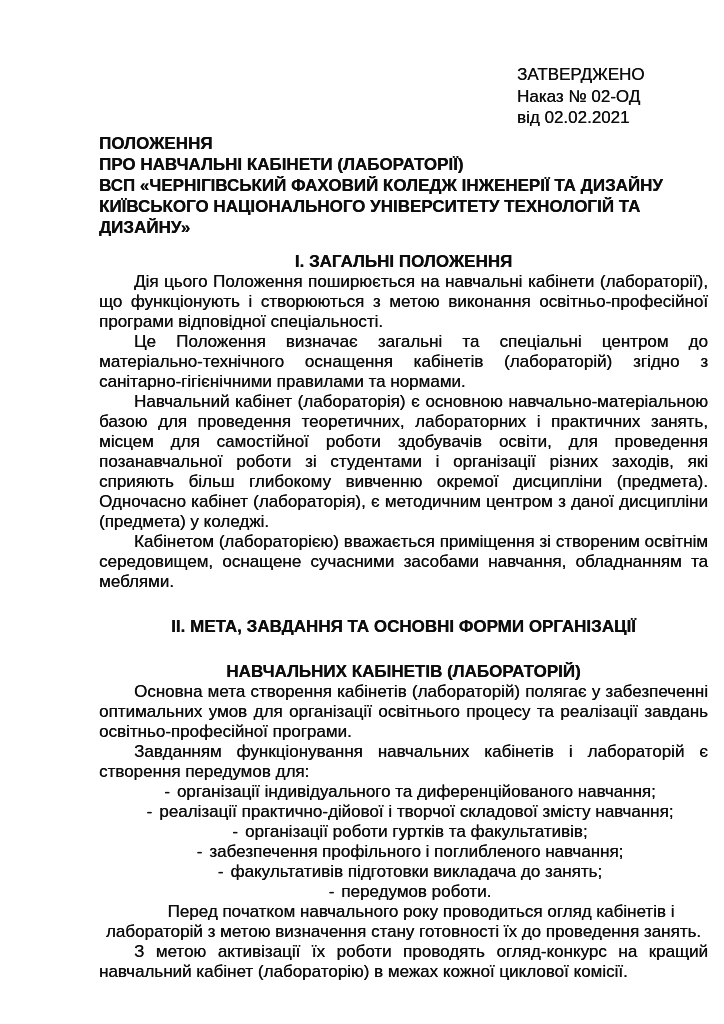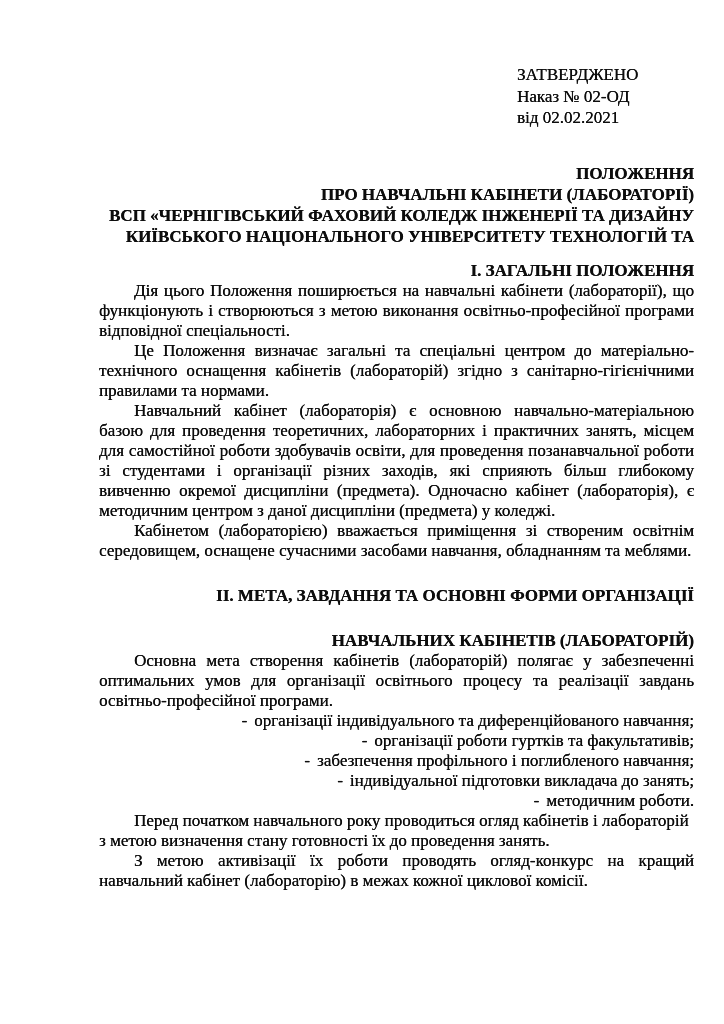--- a/index.html
+++ b/index.html
@@ -8,97 +8,100 @@
     background: #ffffff;
   }
   .page {
     position: relative;
     width: 724px;
     height: 1024px;
     margin: 0 auto;
     background: #ffffff;
     color: #0d0d0d;
     box-sizing: border-box;
-    padding: 64px 30px 0 99px;
+    padding: 64px 16px 0 99px;
     overflow: hidden;
-    font-family: Liberation Serif, serif;
+    font-family: Liberation Sans, sans-serif;
     font-size: 17px;
     line-height: 20px;
     text-shadow: 0.2px 0 0 currentColor;
   }
   .approval {
     margin-left: 418px;
     line-height: 21.5px;
     white-space: nowrap;
   }
   .doc-title {
-    margin-top: 34px;
+    margin-top: 4px;
     font-weight: bold;
-    text-align: right;
+    text-align: left;
     line-height: 21px;
   }
   .doc-title > div { white-space: nowrap; }
   .sec-heading {
     font-weight: bold;
-    text-align: right;
+    text-align: center;
     line-height: 21px;
   }
   .sec-heading > div { white-space: nowrap; margin-top: 24px; }
   .sec-heading.first { margin-top: 13px; }
   .sec-heading.second { margin-top: 14px; }
   p.para {
     margin: 0;
     text-align: justify;
     text-indent: 35px;
   }
-  p.para.no-just { text-align: left; }
+  p.para.no-just { text-align: center; }
   ul.tasks {
     list-style: none;
     margin: 0;
     padding: 0 0 0 13px;
   }
-  ul.tasks li { text-align: right; }
+  ul.tasks li { text-align: center; }
   .dash { display: inline-block; margin-right: 7px; }
 </style>
 </head>
 <body>
 
 <div class="page">
 
   <div class="approval">
     <div>ЗАТВЕРДЖЕНО</div>
     <div>Наказ № 02-ОД</div>
     <div>від 02.02.2021</div>
   </div>
 
   <div class="doc-title">
     <div>ПОЛОЖЕННЯ</div>
     <div>ПРО НАВЧАЛЬНІ КАБІНЕТИ (ЛАБОРАТОРІЇ)</div>
     <div>ВСП «ЧЕРНІГІВСЬКИЙ ФАХОВИЙ КОЛЕДЖ ІНЖЕНЕРІЇ ТА ДИЗАЙНУ</div>
     <div>КИЇВСЬКОГО НАЦІОНАЛЬНОГО УНІВЕРСИТЕТУ ТЕХНОЛОГІЙ ТА</div>
+    <div>ДИЗАЙНУ»</div>
   </div>
 
   <div class="sec-heading first">І. ЗАГАЛЬНІ ПОЛОЖЕННЯ</div>
 
   <p class="para">Дія цього Положення поширюється на навчальні кабінети (лабораторії), що функціонують і створюються з метою виконання освітньо-професійної програми відповідної спеціальності.</p>
   <p class="para">Це Положення визначає загальні та спеціальні центром до матеріально-технічного оснащення кабінетів (лабораторій) згідно з санітарно-гігієнічними правилами та нормами.</p>
   <p class="para">Навчальний кабінет (лабораторія) є основною навчально-матеріальною базою для проведення теоретичних, лабораторних і практичних занять, місцем для самостійної роботи здобувачів освіти, для проведення позанавчальної роботи зі студентами і організації різних заходів, які сприяють більш глибокому вивченню окремої дисципліни (предмета). Одночасно кабінет (лабораторія), є методичним центром з даної дисципліни (предмета) у коледжі.</p>
   <p class="para">Кабінетом (лабораторією) вважається приміщення зі створеним освітнім середовищем, оснащене сучасними засобами навчання, обладнанням та меблями.</p>
 
   <div class="sec-heading second">
     <div>ІІ. МЕТА, ЗАВДАННЯ ТА ОСНОВНІ ФОРМИ ОРГАНІЗАЦІЇ</div>
     <div>НАВЧАЛЬНИХ КАБІНЕТІВ (ЛАБОРАТОРІЙ)</div>
   </div>
 
   <p class="para">Основна мета створення кабінетів (лабораторій) полягає у забезпеченні оптимальних умов для організації освітнього процесу та реалізації завдань освітньо-професійної програми.</p>
+  <p class="para">Завданням функціонування навчальних кабінетів і лабораторій є створення передумов для:</p>
 
   <ul class="tasks">
     <li><span class="dash">-</span><span>організації індивідуального та диференційованого навчання;</span></li>
+    <li><span class="dash">-</span><span>реалізації практично-дійової і творчої складової змісту навчання;</span></li>
     <li><span class="dash">-</span><span>організації роботи гуртків та факультативів;</span></li>
     <li><span class="dash">-</span><span>забезпечення профільного і поглибленого навчання;</span></li>
-    <li><span class="dash">-</span><span>індивідуальної підготовки викладача до занять;</span></li>
-    <li><span class="dash">-</span><span>методичним роботи.</span></li>
+    <li><span class="dash">-</span><span>факультативів підготовки викладача до занять;</span></li>
+    <li><span class="dash">-</span><span>передумов роботи.</span></li>
   </ul>
 
   <p class="para no-just">Перед початком навчального року проводиться огляд кабінетів і лабораторій з метою визначення стану готовності їх до проведення занять.</p>
   <p class="para">З метою активізації їх роботи проводять огляд-конкурс на кращий навчальний кабінет (лабораторію) в межах кожної циклової комісії.</p>
 
 </div>
 
 </body></html>

